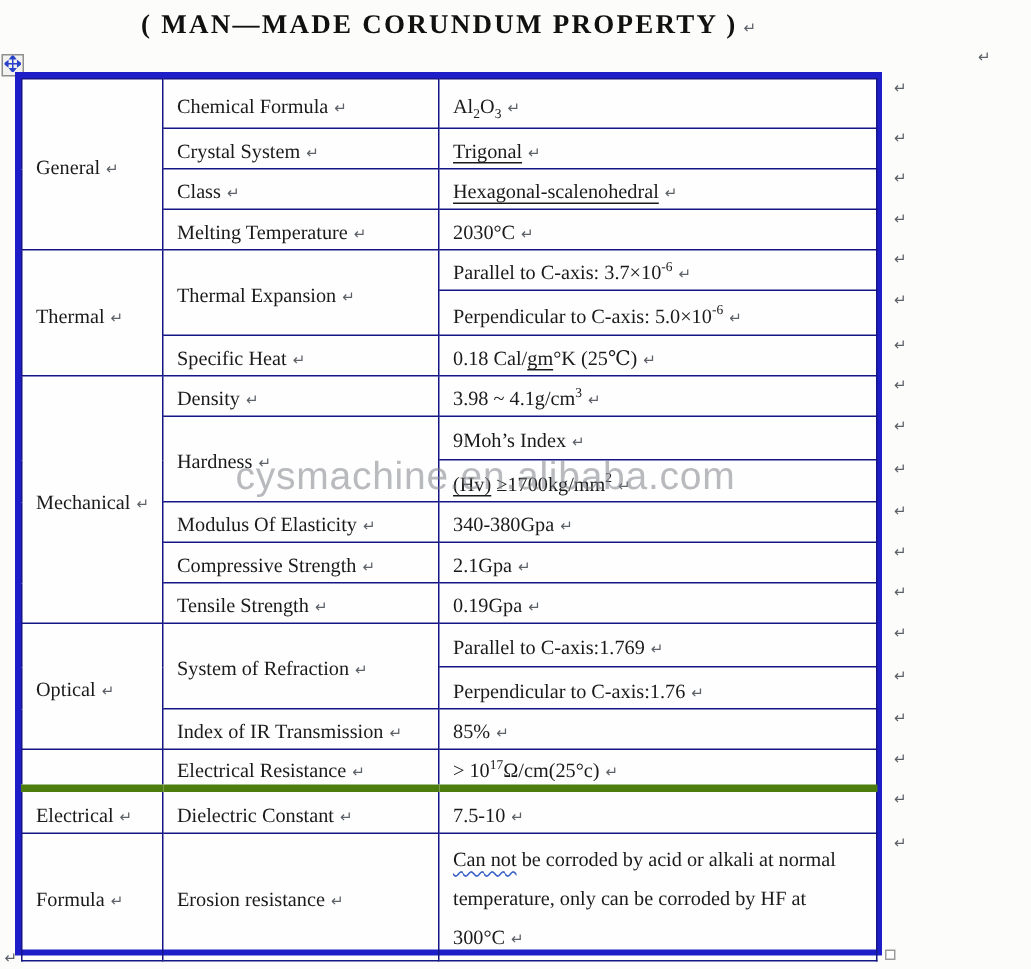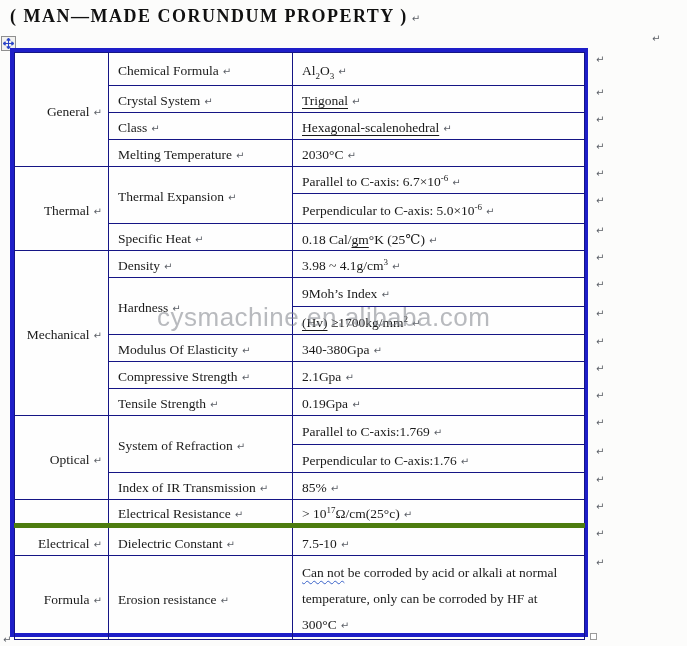--- a/index.html
+++ b/index.html
@@ -3,21 +3,21 @@
 <meta charset="utf-8">
 <style>
   html,body{margin:0;padding:0;}
   body{
     width:687px;height:646px;position:relative;overflow:hidden;
     background:#fcfcfb;
     font-family:"Liberation Serif","DejaVu Serif",serif;
     color:#1a1a1a;
   }
   .title{
-    position:absolute;left:10px;top:6px;width:578px;
+    position:absolute;left:10px;top:6px;width:578px;text-align:center;
     font-size:18px;font-weight:bold;letter-spacing:1.5px;color:#111;
     white-space:nowrap;
   }
   .mark{
     font-family:"DejaVu Sans",sans-serif;
     font-size:10px;color:#5d6168;margin-left:4px;font-weight:normal;
     letter-spacing:0;
   }
   .floating-mark{position:absolute;margin:0;}
   .move-handle{
@@ -30,21 +30,21 @@
     border:4px solid #1e1ec8;box-sizing:border-box;background:#fefefe;
   }
   table.props{
     border-collapse:collapse;table-layout:fixed;width:570px;height:581px;
   }
   table.props td{
     border:1.5px solid #151585;
     font-size:13.5px;vertical-align:middle;overflow:hidden;
     padding:4px 6px 0 9px;background:transparent;
   }
-  td.cat{text-align:right;padding:0 2px;}
+  td.cat{text-align:left;padding:0 2px;}
   td.val, td.prop{text-align:left;white-space:nowrap;}
   td.val-wrap{white-space:normal;line-height:26px;padding-right:6px;}
   tr.divider-row td{border-top:5px solid #4d7c0f;}
   .sub{font-size:9px;vertical-align:sub;line-height:0;}
   .sup{font-size:9px;vertical-align:super;line-height:0;}
   .wavy-red{
     text-decoration-line:underline;text-decoration-style:wavy;
     text-decoration-color:#c23a3a;text-decoration-thickness:1px;
     text-underline-offset:3px;
     text-decoration:underline;
@@ -109,21 +109,21 @@
       <td class="prop"><span>Class</span><span class="mark">↵</span></td>
       <td class="val"><span class="wavy-red">Hexagonal-scalenohedral</span><span class="mark">↵</span></td>
     </tr>
     <tr style="height:27px">
       <td class="prop"><span>Melting Temperature</span><span class="mark">↵</span></td>
       <td class="val"><span>2030°C</span><span class="mark">↵</span></td>
     </tr>
     <tr style="height:27px">
       <td class="cat" rowspan="3"><span>Thermal</span><span class="mark">↵</span></td>
       <td class="prop" rowspan="2"><span>Thermal Expansion</span><span class="mark">↵</span></td>
-      <td class="val"><span>Parallel to C-axis: 6.7×10</span><span class="sup">-6</span><span class="mark">↵</span></td>
+      <td class="val"><span>Parallel to C-axis: 3.7×10</span><span class="sup">-6</span><span class="mark">↵</span></td>
     </tr>
     <tr style="height:30px">
       <td class="val"><span>Perpendicular to C-axis: 5.0×10</span><span class="sup">-6</span><span class="mark">↵</span></td>
     </tr>
     <tr style="height:27px">
       <td class="prop"><span>Specific Heat</span><span class="mark">↵</span></td>
       <td class="val"><span>0.18 Cal/</span><span class="wavy-red">gm</span><span>°K (25℃)</span><span class="mark">↵</span></td>
     </tr>
     <tr style="height:27px">
       <td class="cat" rowspan="6"><span>Mechanical</span><span class="mark">↵</span></td>

